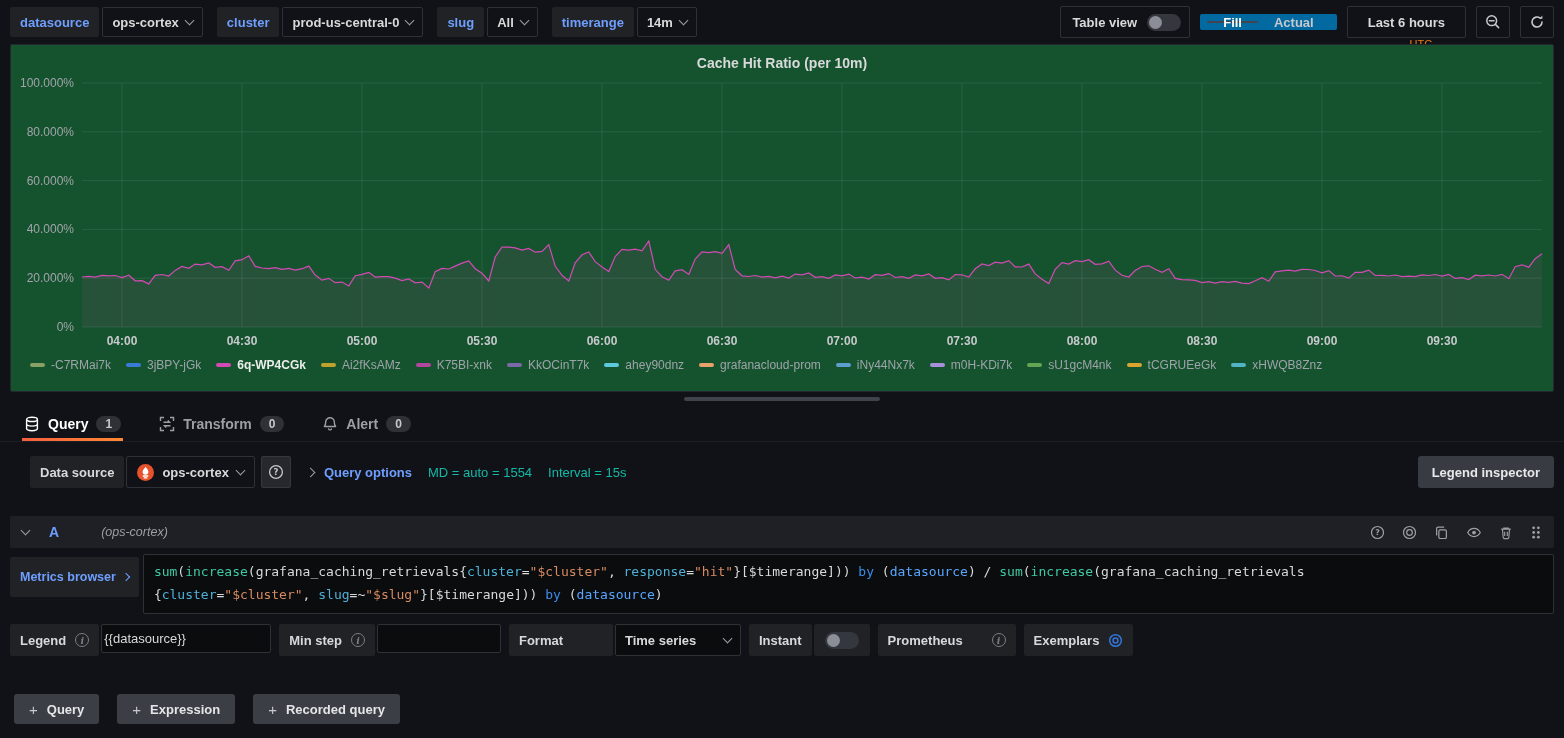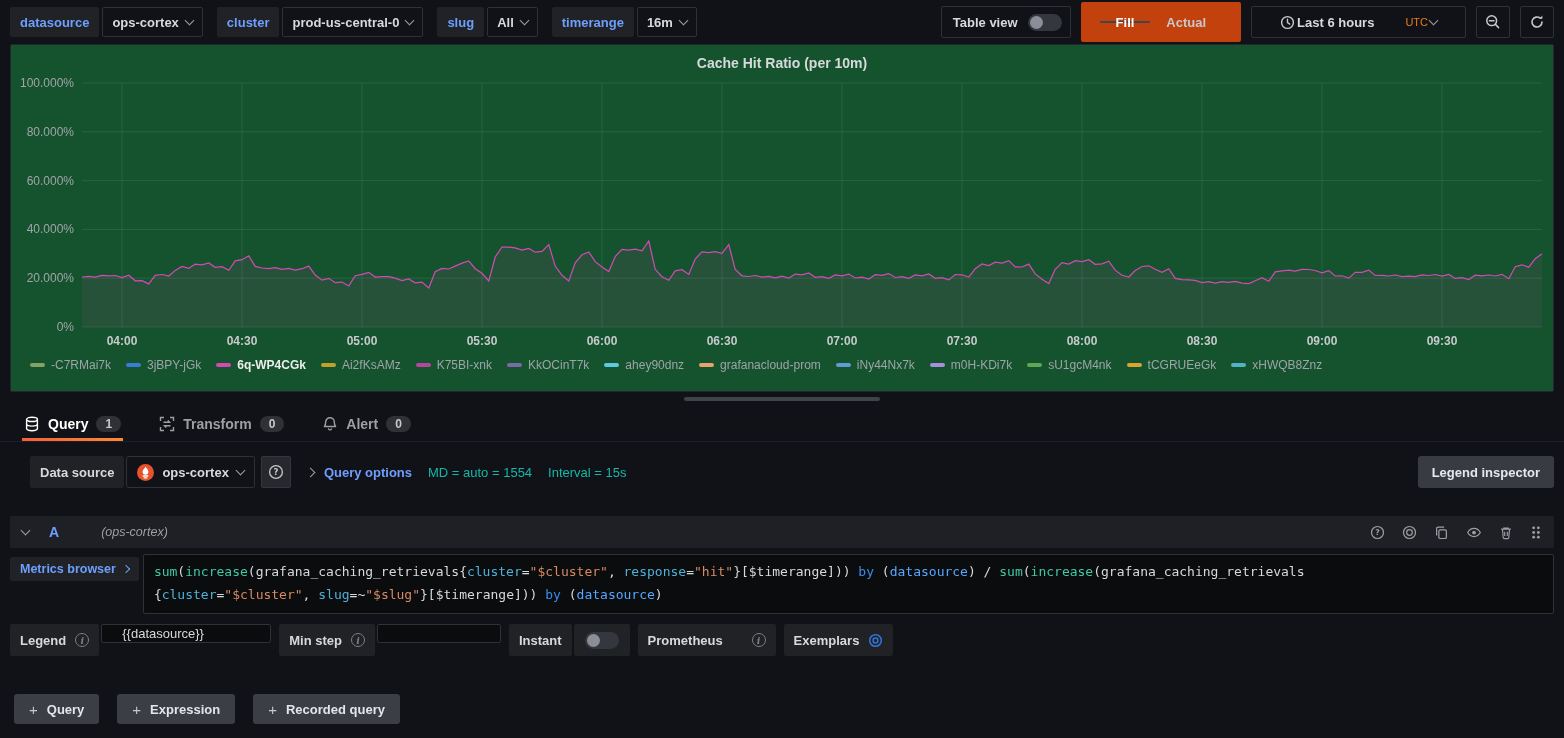--- a/index.html
+++ b/index.html
@@ -16,25 +16,25 @@
 
   
   .toolbar { height:44px; display:flex; align-items:center; padding:0 10px; gap:14px; }
   .var-group { display:flex; gap:3px; }
   .var-label { color:#6e9fff; font-weight:600; }
   .tb-right { margin-left:auto; display:flex; align-items:center; gap:10px; }
   .tableview { border:1px solid #2c3235; border-radius:2px; height:32px; display:flex;
     align-items:center; gap:10px; padding:0 8px 0 11px; }
   .toggle { width:34px; height:17px; border-radius:9px; background:#34373e; position:relative; }
   .toggle .knob { position:absolute; left:2px; top:2px; width:13px; height:13px; border-radius:50%; background:#8b8e96; }
-  .seg { background:#c2410c; border-radius:2px; padding:19px; display:flex; height:40px; }
+  .seg { background:#0369a1; border-radius:2px; padding:7px; display:flex; height:16px; }
   .seg .opt { padding:0 16px; display:flex; align-items:center; border-radius:2px; color:#c7c8cc; font-weight:600; }
   .seg .opt.active { background:#41454d; color:#fff; }
   .timepicker { border:1px solid #2c3235; border-radius:2px; height:32px; display:flex;
-    align-items:center; gap:2px; padding:0 28px; font-weight:600; }
+    align-items:center; gap:8px; padding:0 20px; font-weight:600;flex-direction:column; }
   .utc { color:#eb7b18; font-size:11px; font-weight:400;margin-left:29px; }
   .iconbtn { border:1px solid #2c3235; border-radius:2px; height:32px; width:34px; display:flex;
     align-items:center; justify-content:center; }
   svg.ic { display:block; }
 
   
   .panel { margin:0 10px; height:348px; background:#14532d; border:1px solid #25272e; border-radius:2px;
     position:relative; padding:8px 7px 0; }
   .panel-title { text-align:center; font-size:14px; font-weight:700; padding:2px 0 4px; }
   .plot-wrap { position:relative; }
@@ -72,35 +72,35 @@
     align-items:center; padding:0 14px; font-weight:600; color:#e7e8ea; }
 
   
   .qcard { margin:28px 10px 0; }
   .qhead { background:#1e2026; height:32px; display:flex; align-items:center; padding:0 12px; border-radius:2px; }
   .qref { color:#6e9fff; font-weight:700; font-size:14px; margin-left:20px; }
   .qds { color:#9d9fa5; font-style:italic; font-size:12.5px; margin-left:42px; }
   .qactions { margin-left:auto; display:flex; align-items:center; gap:17px; }
   .qactions span { display:flex; cursor:pointer; }
   .qbody { display:flex; align-items:flex-start; margin-top:6px; gap:4px; }
-  .mbrowser { background:#202226; border-radius:2px; height:24px; display:flex; align-items:center;
+  .mbrowser { background:#202226; border-radius:2px; height:40px; display:flex; align-items:center;
     gap:7px; padding:0 10px; color:#6e9fff; font-weight:600; font-size:12.5px; margin-top:3px; }
   .codebox { flex:1; background:#0b0c0e; border:1px solid #2c3235; border-radius:2px;
     padding:5px 10px 7px; font-family:"DejaVu Sans Mono","Liberation Mono",monospace;
     font-size:13px; line-height:23px; white-space:nowrap; overflow:hidden; }
   .c-fn{color:#3fc9a4;} .c-lbl{color:#4fb1d8;} .c-str{color:#d88a62;} .c-kw{color:#3c8be8;}
   .c-id{color:#58a6ff;} .c-pl{color:#d8d9da;}
 
   
   .opt-row { display:flex; align-items:center; margin:10px 10px 0; gap:8px; height:32px; }
   .opt-group { display:flex; gap:2px; }
   .opt-label { height:32px; background:#202226; border-radius:2px; display:flex; align-items:center;
     gap:9px; padding:3px 10px; font-weight:600; white-space:nowrap; }
-  .opt-input { height:19px; background:#0b0c0e; border:1px solid #2c3235; border-radius:2px;
-    color:#d8d9da; padding:0 20px; font-family:inherit; font-size:13px; }
+  .opt-input { height:29px; background:#0b0c0e; border:1px solid #2c3235; border-radius:2px;
+    color:#d8d9da; padding:0 2px; font-family:inherit; font-size:13px; }
   .opt-select { height:32px; background:#0b0c0e; border:1px solid #2c3235; border-radius:2px;
     display:flex; align-items:center; justify-content:space-between; gap:10px; padding:0 9px; font-weight:600; }
   .info { width:14px; height:14px; border:1.3px solid #7b7e86; border-radius:50%; color:#7b7e86;
     font-size:9.5px; font-weight:700; display:flex; align-items:center; justify-content:center;
     font-family:"DejaVu Serif",serif; font-style:italic; flex:0 0 auto; }
   .tgl-wrap { height:32px; background:#202226; border-radius:2px; display:flex; align-items:center;
     padding:0 11px; }
 
   
   .footer { display:flex; gap:18px; margin:38px 14px 0; }
@@ -129,21 +129,21 @@
   <div class="var-group">
     <div class="chip var-label">slug</div>
     <div class="valbox">
       <span>All</span>
         <span class="caret"></span>
     </div>
   </div>
   <div class="var-group">
     <div class="chip var-label">timerange</div>
     <div class="valbox">
-      <span>16m</span>
+      <span>14m</span>
         <span class="caret"></span>
     </div>
   </div>
 
   <div class="tb-right">
     <div class="tableview">
       <span style="font-weight:600;">Table view</span>
       <div class="toggle">
           <div class="knob"></div>
         </div>
@@ -408,20 +408,29 @@
     <input class="opt-input" style="width: 170px;" value="{{datasource}}">
   </div>
   <div class="opt-group">
     <div class="opt-label">
         <span>Min step</span>
         <span class="info">i</span>
       </div>
     <input class="opt-input" style="width: 124px;" value="">
   </div>
   <div class="opt-group">
+    <div class="opt-label" style="width:104px;">
+        <span>Format</span>
+      </div>
+    <div class="opt-select" style="width:126px;">
+      <span>Time series</span>
+        <span class="caret"></span>
+    </div>
+  </div>
+  <div class="opt-group">
     <div class="opt-label">
         <span>Instant</span>
       </div>
     <div class="tgl-wrap">
       <div class="toggle">
           <div class="knob"></div>
         </div>
     </div>
   </div>
   <div class="opt-group">

